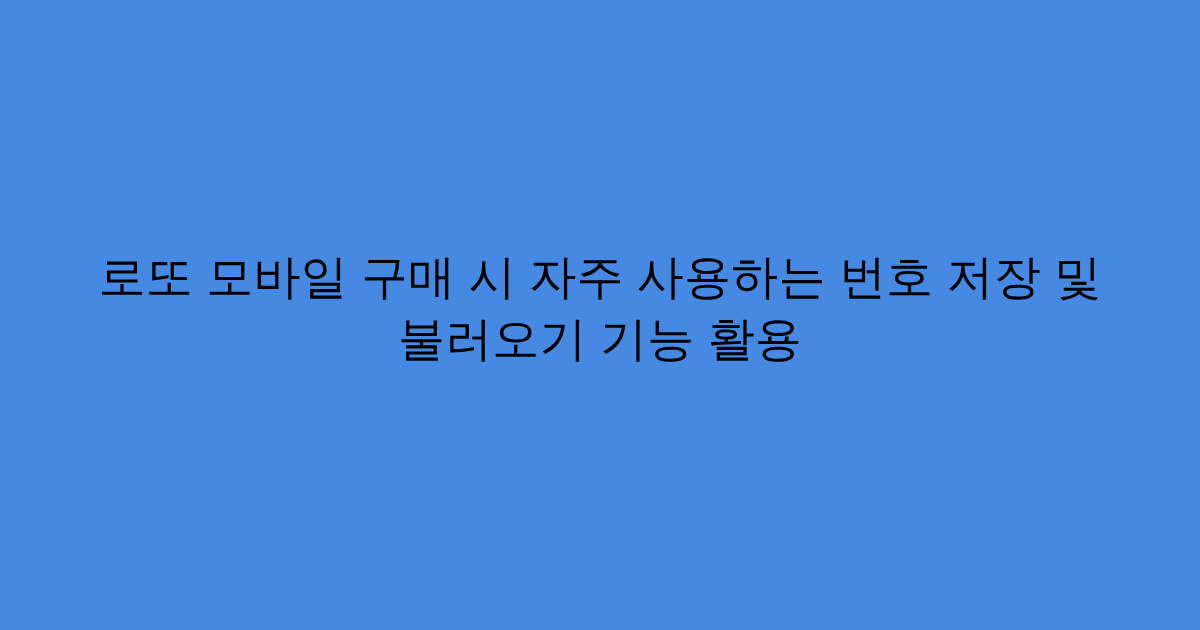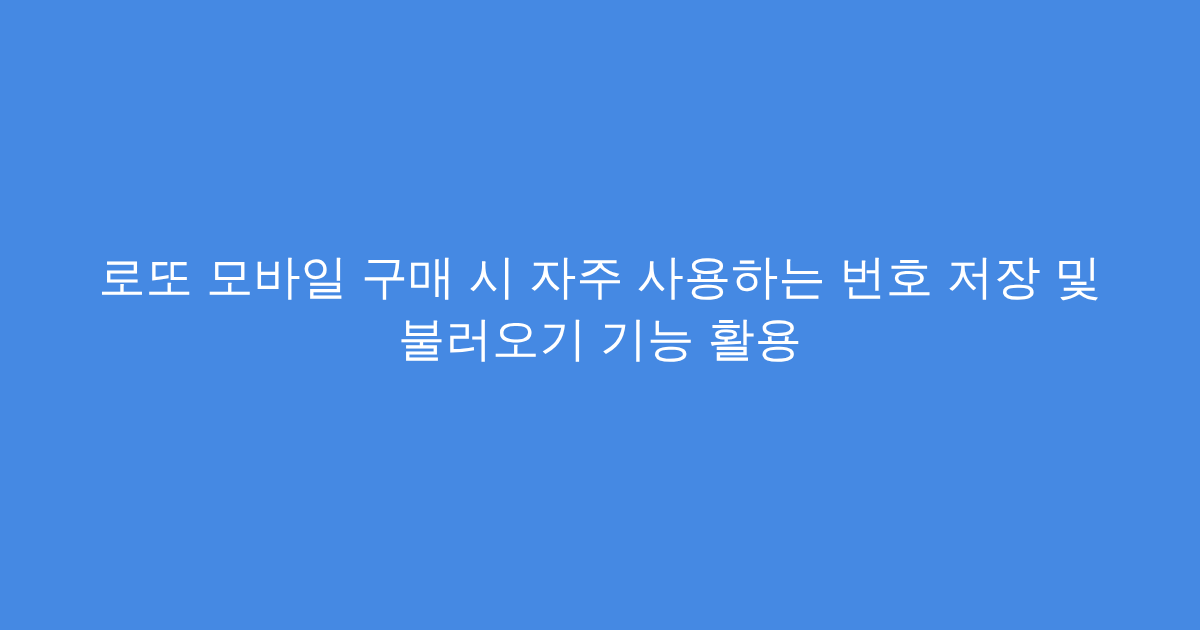--- a/index.html
+++ b/index.html
@@ -45,17 +45,17 @@
     -webkit-font-smoothing: antialiased;
   }
 </style>
 </head>
 <body>
 
 <div id="card" style="background: rgb(69, 137, 227);">
 
   <div id="title-block">
 
-    <h1 id="headline" style="color: #ffffff;">로또 모바일 구매 시 자주 사용하는 번호 저장 및 불러오기 기능 활용</h1>
+    <h1 id="headline" style="color: #000000;">로또 모바일 구매 시 자주 사용하는 번호 저장 및 불러오기 기능 활용</h1>
 
   </div>
 
 </div>
 
 </body></html>

